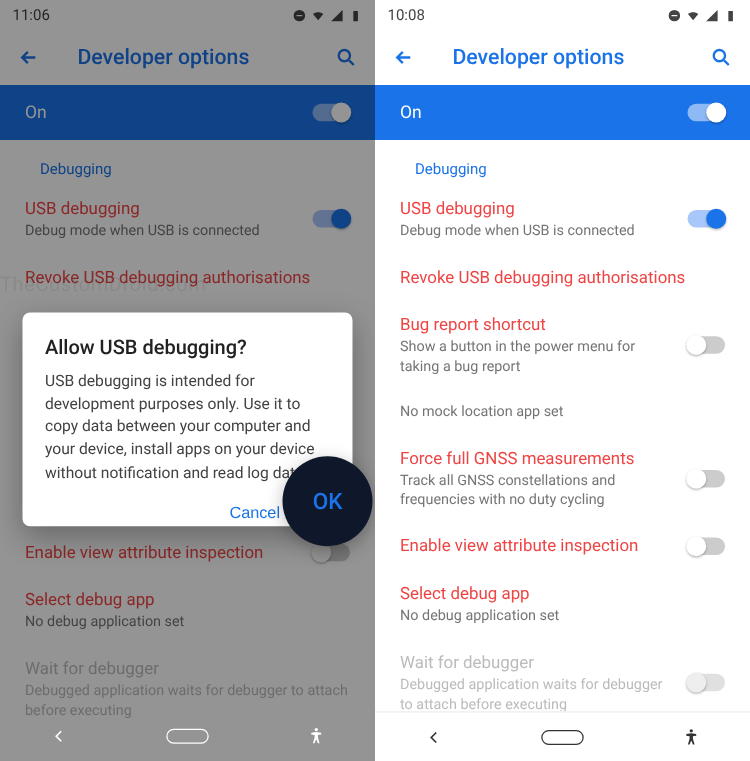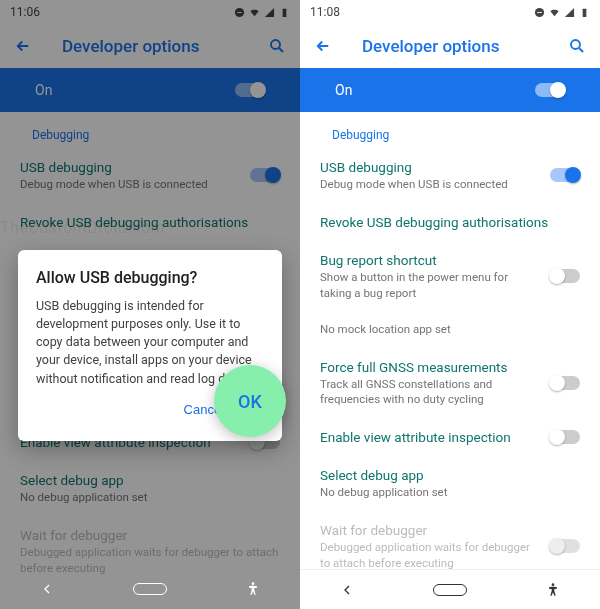--- a/index.html
+++ b/index.html
@@ -21,29 +21,29 @@
   .status-bar { height: 24px; background: #fff; display: flex; align-items: center; justify-content: space-between; padding: 0 10px; font-size: 12px; color: #444; }
   .status-right { display: flex; gap: 4px; align-items: center; }
   .status-right svg { width: 11px; height: 11px; }
 
   
   .app-bar { height: 44px; display: flex; align-items: center; padding: 0 14px; gap: 30px; }
   .page-title { color: #1a73e8; font-size: 17px; font-weight: 500; flex: 1; }
   .icon-blue { color: #1a73e8; }
 
   
-  .master-bar { height: 44px; background: #1a73e8; color: #fff; display: flex; align-items: center; padding: 0 35px; justify-content: space-between; font-size: 14px; }
+  .master-bar { height: 44px; background: #1a73e8; color: #fff; display: flex; align-items: center; padding: 0 20px; justify-content: space-between; font-size: 14px; }
 
   
   .content { flex: 1; overflow: hidden; padding-top: 6px; }
   .section-title { color: #1a73e8; font-size: 12px; font-weight: 400; padding: 10px 32px 6px; }
   .pref { padding: 10px 20px; display: flex; align-items: center; justify-content: space-between; gap: 10px; }
   .pref.disabled .pref-title, .pref.disabled .pref-sub { color: #bbb; }
   .pref-text { flex: 1; }
-  .pref-title { font-size: 13.5px; color: #0f766e; line-height: 1.35; }
+  .pref-title { font-size: 13.5px; color: #ef4444; line-height: 1.35; }
   .pref-sub { font-size: 11.5px; color: #757575; line-height: 1.35; margin-top: 1px; }
 
   
   .switch { width: 30px; height: 14px; border-radius: 8px; position: relative; flex-shrink: 0; }
   .switch .thumb { width: 16px; height: 16px; border-radius: 50%; position: absolute; top: -1px; box-shadow: 0 1px 2px rgba(0,0,0,.3); }
   .switch.on { background: #a8c7fa; }
   .switch.on .thumb { background: #1a73e8; right: -1px; }
   .switch.off { background: #ccc; }
   .switch.off .thumb { background: #fff; left: -1px; }
   .switch.disabled { background: #e0e0e0; }
@@ -58,28 +58,28 @@
   .nav-bar svg { width: 16px; height: 16px; }
   .nav-pill { width: 34px; height: 12px; border: 1.5px solid #333; border-radius: 8px; }
   .nav-bar.light .nav-pill { border-color: #fff; }
   .nav-bar.light svg { color: #fff; }
   .nav-bar.dark svg { color: #333; }
 
   
   .scrim { position: absolute; inset: 0; background: rgba(0,0,0,.42); pointer-events: none; }
 
   
-  .dialog { position: absolute; left: 18px; right: 18px; top: 250px; background: #fff; border-radius: 6px; padding: 18px 18px 24px; box-shadow: 0 8px 24px rgba(0,0,0,.3); }
+  .dialog { position: absolute; left: 18px; right: 18px; top: 250px; background: #fff; border-radius: 6px; padding: 18px 18px 4px; box-shadow: 0 8px 24px rgba(0,0,0,.3); }
   .dialog-title { font-size: 16px; font-weight: 500; color: #212121; margin-bottom: 10px; }
   .dialog-body { font-size: 12.5px; color: #424242; line-height: 1.45; }
   .dialog-actions { display: flex; justify-content: flex-end; gap: 24px; margin-top: 14px; padding-right: 40px; }
   .dialog-btn { color: #1a73e8; font-size: 13px; font-weight: 500; background: none; border: none; cursor: pointer; }
 
   
-  .ok-circle { position: absolute; width: 72px; height: 72px; border-radius: 50%; background: #86efac; box-shadow: 0 3px 14px rgba(0,0,0,.25); display: flex; align-items: center; justify-content: center; right: 14px; top: 365px; color: #1a73e8; font-size: 18px; font-weight: 500; }
+  .ok-circle { position: absolute; width: 72px; height: 72px; border-radius: 50%; background: #0f172a; box-shadow: 0 3px 14px rgba(0,0,0,.25); display: flex; align-items: center; justify-content: center; right: 2px; top: 365px; color: #1a73e8; font-size: 18px; font-weight: 500; }
 
   
   .watermark { position: absolute; top: 218px; left: 0; width: 600px; color: rgba(0,0,0,.07); font-size: 16px; letter-spacing: 0.5px; pointer-events: none; z-index: 5; }
 
   .left .nav-bar { background: transparent; border: none; position: absolute; bottom: 0; left: 0; right: 0; }
 
 </style>
 </head>
 <body>
 
@@ -195,21 +195,21 @@
       <div class="nav-pill"></div>
       <svg viewBox="0 0 24 24" fill="currentColor">
           <circle cx="12" cy="4" r="2"></circle>
           <path d="M12 7c-3 0-6 1-6 1v2l4 .5v3l-2 7h2l2-5 2 5h2l-2-7v-3l4-.5V8s-3-1-6-1z"></path>
         </svg>
     </div>
   </div>
 
   <div class="phone right">
     <div class="status-bar">
-      <span>11:08</span>
+      <span>10:08</span>
       <div class="status-right">
         <svg viewBox="0 0 24 24" fill="currentColor">
             <circle cx="12" cy="12" r="10"></circle>
             <rect x="7" y="11" width="10" height="2" fill="#fff"></rect>
           </svg>
         <svg viewBox="0 0 24 24" fill="currentColor">
             <path d="M12 20l9-11c-5-4-13-4-18 0l9 11z"></path>
           </svg>
         <svg viewBox="0 0 24 24" fill="currentColor">
             <path d="M2 22L22 2v20H2z"></path>

